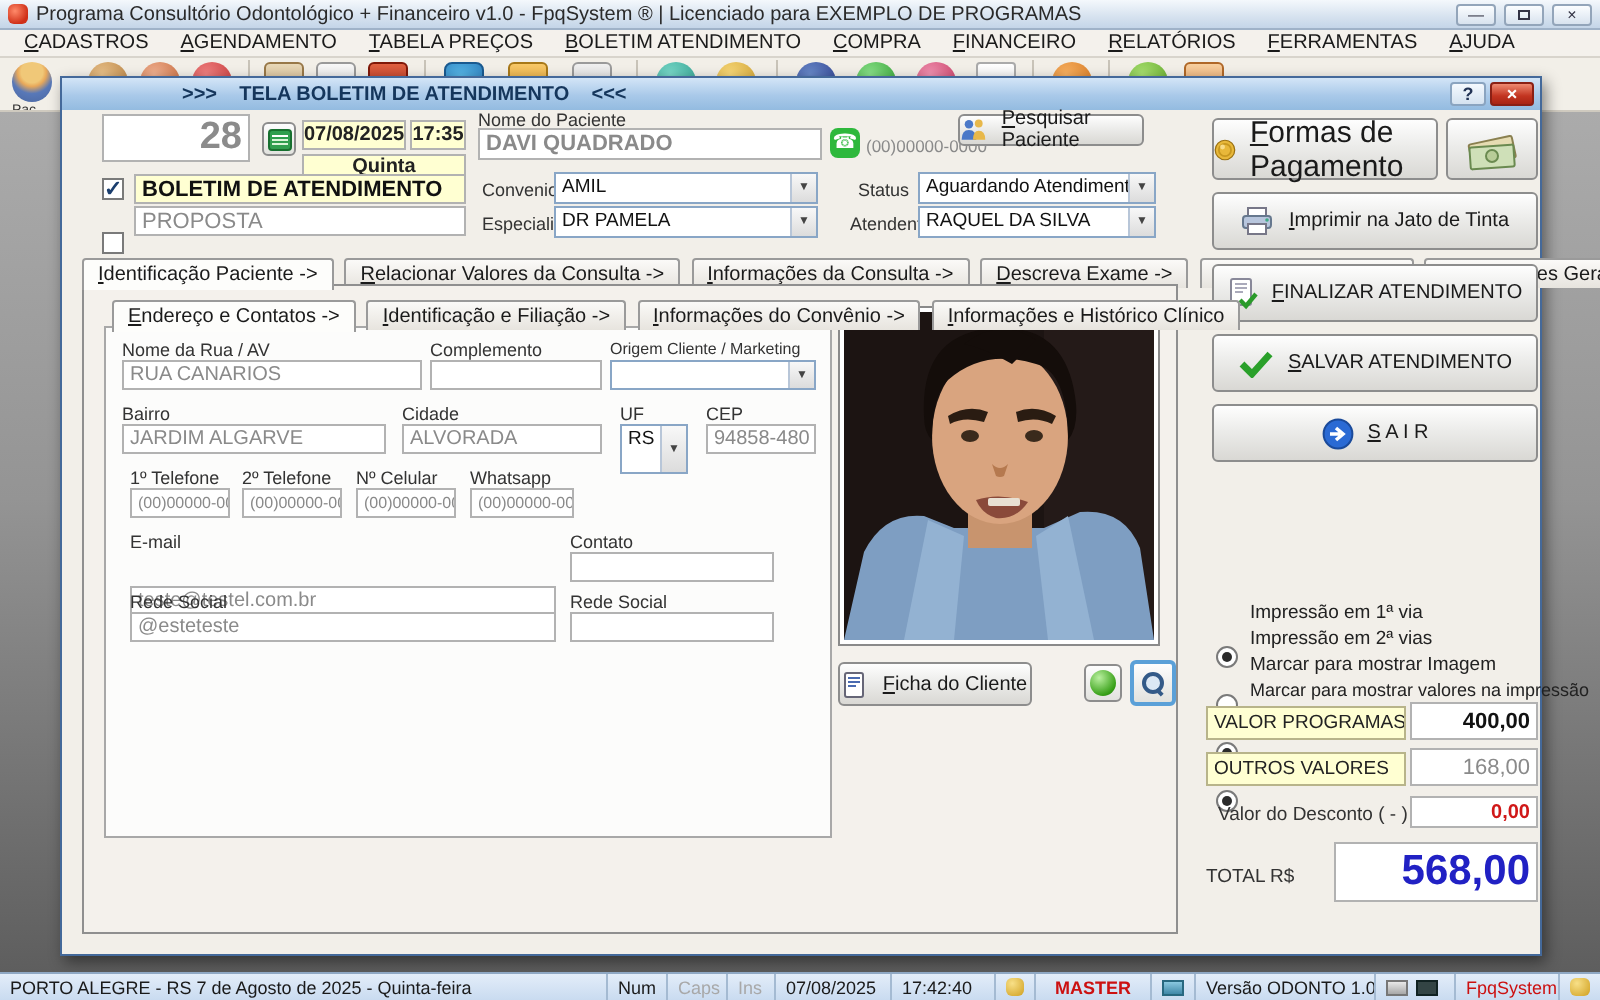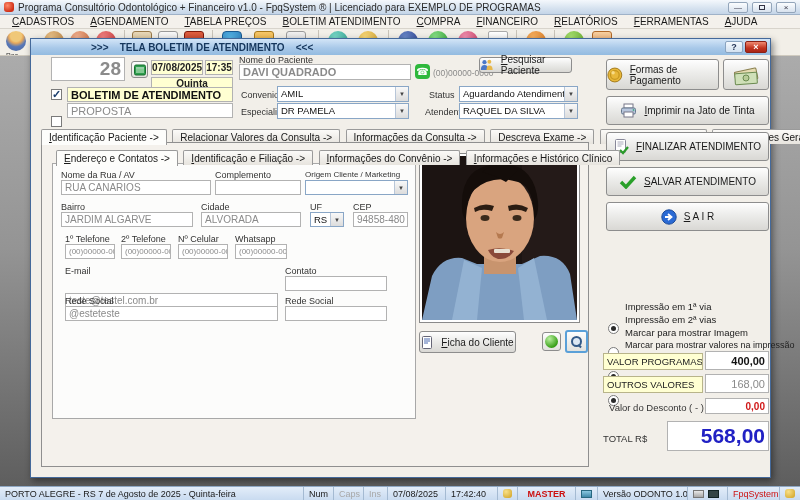--- a/index.html
+++ b/index.html
@@ -226,21 +226,21 @@
           <div class="abs dd" style="left:252px; top:16px; width:103px; height:15px;">
             <span class="dd-txt"></span>
             <span class="dd-arrow">▼</span>
           </div>
 
           <div class="abs lbl" style="left:8px; top:38px;">Bairro</div>
           <div class="abs fld" style="left:8px; top:48px; width:132px; height:15px;">JARDIM ALGARVE</div>
           <div class="abs lbl" style="left:148px; top:38px;">Cidade</div>
           <div class="abs fld" style="left:148px; top:48px; width:100px; height:15px;">ALVORADA</div>
           <div class="abs lbl" style="left:257px; top:38px;">UF</div>
-          <div class="abs dd" style="left:257px; top:48px; width:34px; height:15px;">
+          <div class="abs dd" style="left:257px; top:48px; width:34px; height:25px;">
             <span class="dd-txt">RS</span>
             <span class="dd-arrow">▼</span>
           </div>
           <div class="abs lbl" style="left:300px; top:38px;">CEP</div>
           <div class="abs fld" style="left:300px; top:48px; width:55px; height:15px;">94858-480</div>
 
           <div class="abs lbl" style="left:12px; top:70px;">1º Telefone</div>
           <div class="abs fld" style="left:12px; top:80px; width:50px; height:15px; font-size:8px;">(00)00000-0000</div>
           <div class="abs lbl" style="left:68px; top:70px;">2º Telefone</div>
           <div class="abs fld" style="left:68px; top:80px; width:50px; height:15px; font-size:8px;">(00)00000-0000</div>
@@ -294,21 +294,21 @@
             <span class="mag"></span>
           </div>
       </div>
 
       <div class="abs btn" style="left:575px; top:4px; width:113px; height:31px;">
         <svg width="18" height="18" viewBox="0 0 18 18">
             <circle cx="9" cy="9" r="8" fill="#e8b83a" stroke="#9a7010"></circle>
             <circle cx="9" cy="9" r="5" fill="none" stroke="#c89820" stroke-width="1.5"></circle>
             <circle cx="7" cy="6.5" r="2" fill="#f8dc88"></circle>
           </svg>
-        <span class="fl" style="font-size:10px;">Formas de Pagamento</span>
+        <span class="fl" style="font-size:15px;">Formas de Pagamento</span>
       </div>
       <div class="abs btn" style="left:692px; top:4px; width:46px; height:31px;">
         <svg width="28" height="22" viewBox="0 0 28 22">
             <rect x="3" y="6" width="22" height="11" rx="1" transform="rotate(-12 14 11)" fill="#e6dcb2" stroke="#8a8050"></rect>
             <rect x="3" y="9" width="22" height="11" rx="1" transform="rotate(-4 14 14)" fill="#cfe0b8" stroke="#6a8a50"></rect>
             <circle cx="14" cy="14" r="3" fill="#b8cc98" stroke="#6a8a50"></circle>
           </svg>
       </div>
 
       <div class="abs btn" style="left:575px; top:41px; width:163px; height:29px;">

